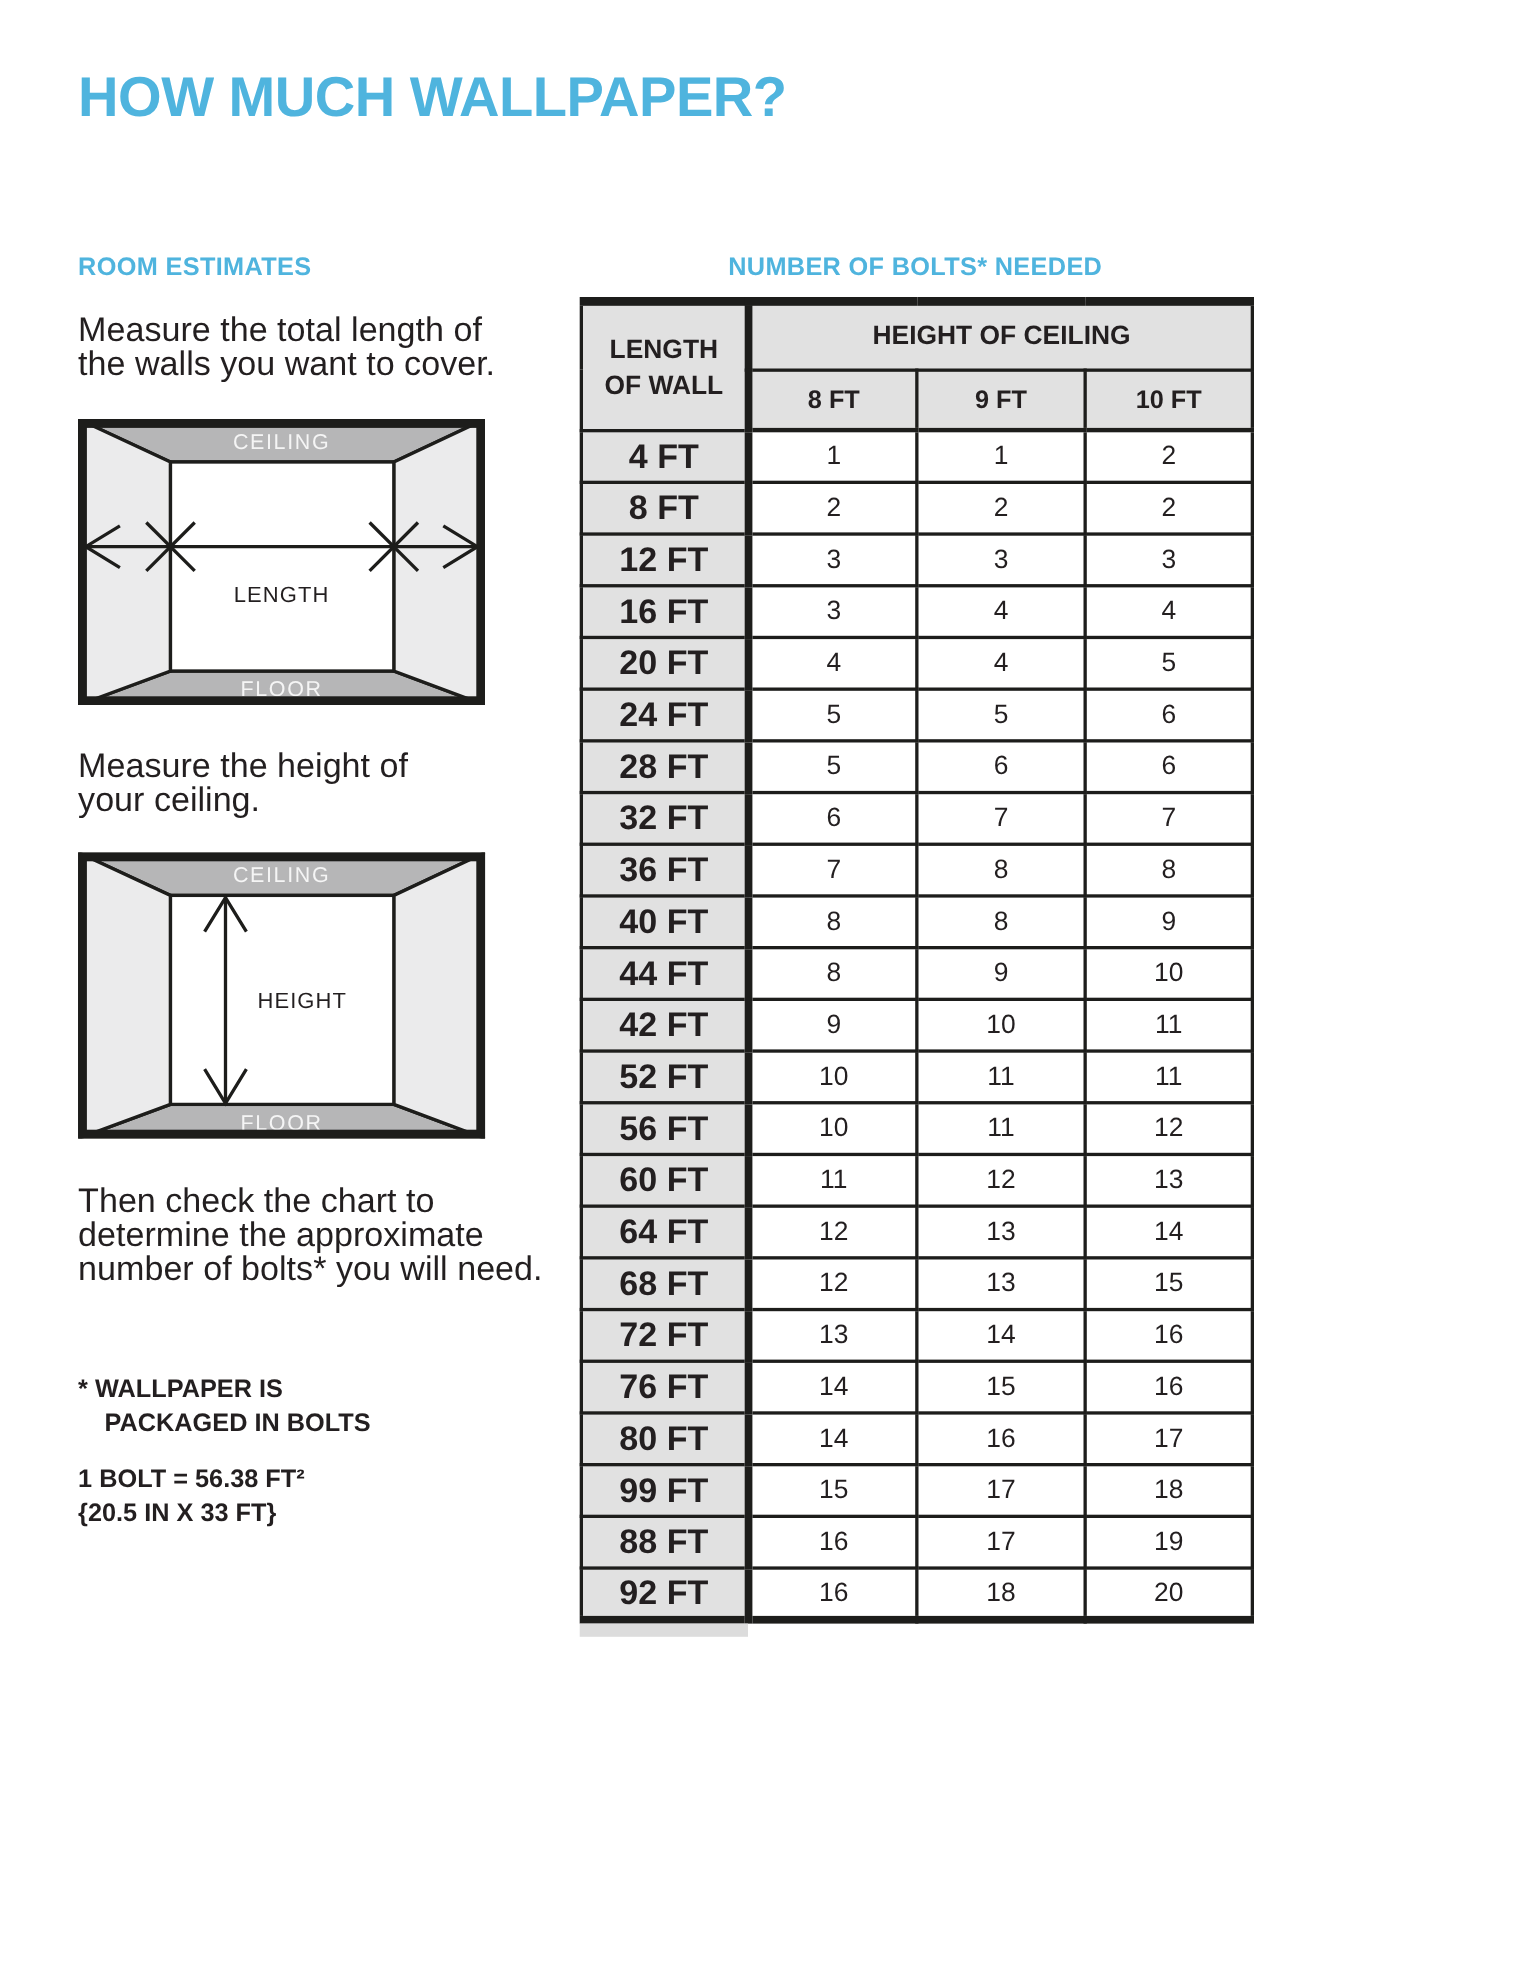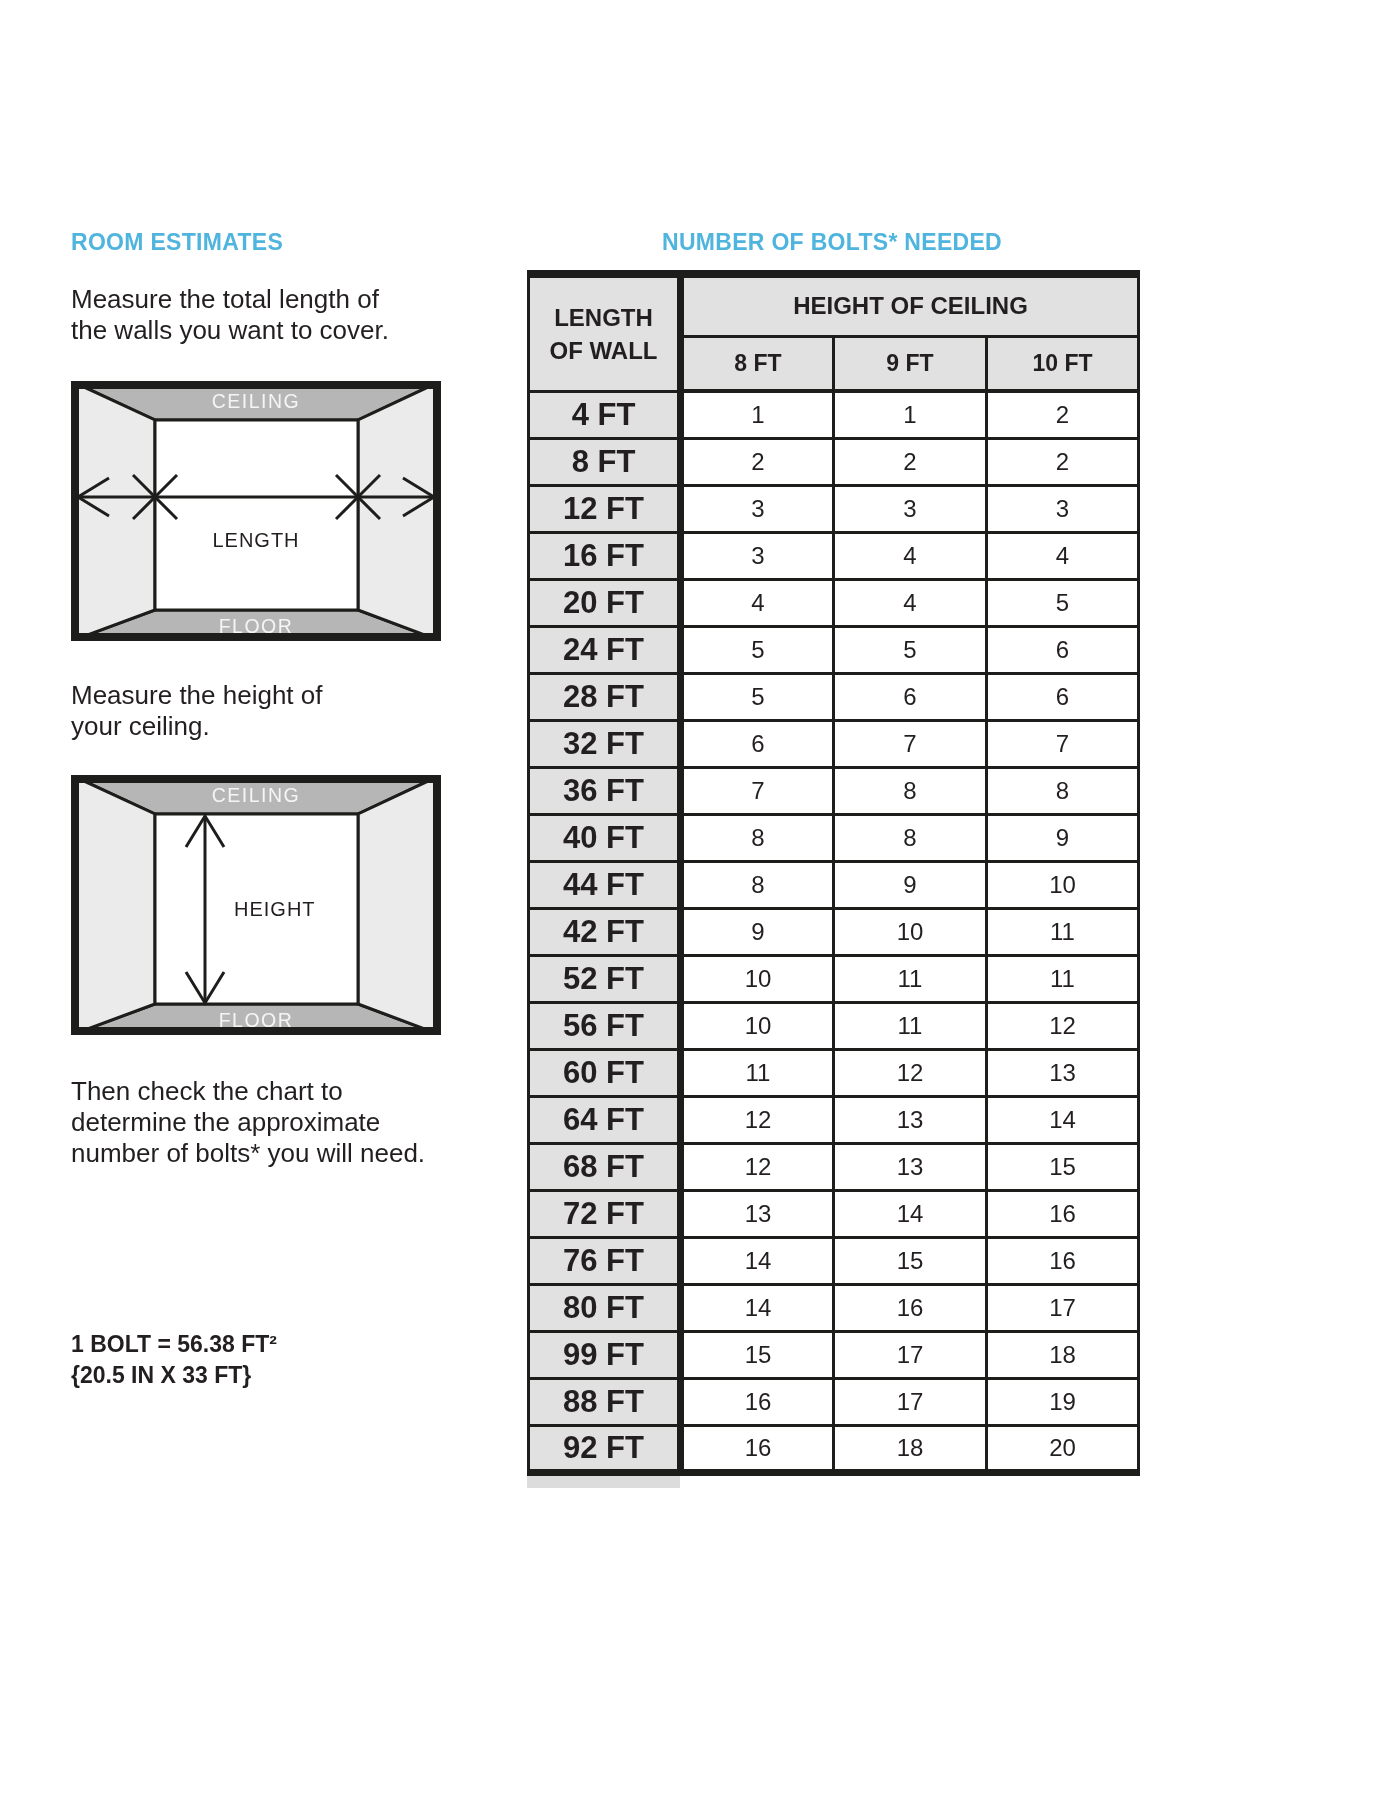--- a/index.html
+++ b/index.html
@@ -14,21 +14,21 @@
   .page{position:relative;width:1391px;height:1800px;background:#ffffff;
         font-family:"Liberation Sans","DejaVu Sans",sans-serif;color:var(--text);overflow:hidden;}
 
   .main-title{position:absolute;left:71px;top:58px;font-size:51px;font-weight:bold;
               color:var(--blue);letter-spacing:-0.5px;white-space:nowrap;}
 
   .section-heading{font-size:23px;font-weight:bold;color:var(--blue);letter-spacing:0.3px;}
   .room-estimates-heading{position:absolute;left:71px;top:229px;}
   .bolts-heading{position:absolute;left:527px;top:229px;width:610px;text-align:center;}
 
-  .body-text{position:absolute;left:71px;font-size:26px;line-height:31px;
+  .body-text{position:absolute;left:71px;font-size:31px;line-height:31px;
              white-space:pre-line;color:var(--text);}
   .measure-length{top:284px;}
   .measure-height{top:680px;}
   .check-chart{top:1076px;}
 
   .footnote{position:absolute;left:71px;font-size:23px;font-weight:bold;line-height:31px;color:var(--text);}
   .footnote-bolts{top:1247px;}
   .footnote-bolts .indent{margin-left:24px;}
   .bolt-size{top:1329px;}
 
@@ -55,20 +55,21 @@
   td.rowhead{background:var(--hdrgray);font-weight:bold;font-size:31px;
        border-right:7px solid var(--ink) !important;}
   td.val{background:#fff;font-size:24px;font-weight:normal;}
   .table-tail{width:153px;height:12px;background:#dcdcdc;}
 </style>
 </head>
 <body>
 
 <div class="page">
 
+  <div class="main-title">HOW MUCH WALLPAPER?</div>
 
   <div class="section-heading room-estimates-heading">ROOM ESTIMATES</div>
 
   <div class="body-text measure-length">Measure the total length of
 the walls you want to cover.</div>
 
   <div class="diagram diagram-length">
     <svg width="370" height="260" viewBox="0 0 370 260">
       <polygon points="0,0 370,0 287,39 84,39" fill="#b6b6b7" stroke="#1d1d1b" stroke-width="3"></polygon>
       <polygon points="0,260 370,260 287,229 84,229" fill="#b6b6b7" stroke="#1d1d1b" stroke-width="3"></polygon>
@@ -110,20 +111,24 @@
       <text class="wall-label" x="185" y="252" text-anchor="middle">FLOOR</text>
       <text class="dim-label" x="163" y="141" text-anchor="start">HEIGHT</text>
       <rect x="4" y="4" width="362" height="252" fill="none" stroke="#1d1d1b" stroke-width="8"></rect>
     </svg>
   </div>
 
   <div class="body-text check-chart">Then check the chart to
 determine the approximate
 number of bolts* you will need.</div>
 
+  <div class="footnote footnote-bolts">
+    <div>* WALLPAPER IS</div>
+    <div class="indent">PACKAGED IN BOLTS</div>
+  </div>
 
   <div class="footnote bolt-size">
     <div>1 BOLT = 56.38 FT²</div>
     <div>{20.5 IN X 33 FT}</div>
   </div>
 
   <div class="section-heading bolts-heading">NUMBER OF BOLTS* NEEDED</div>
 
   <div class="table-wrap">
     <table class="bolt-table">

